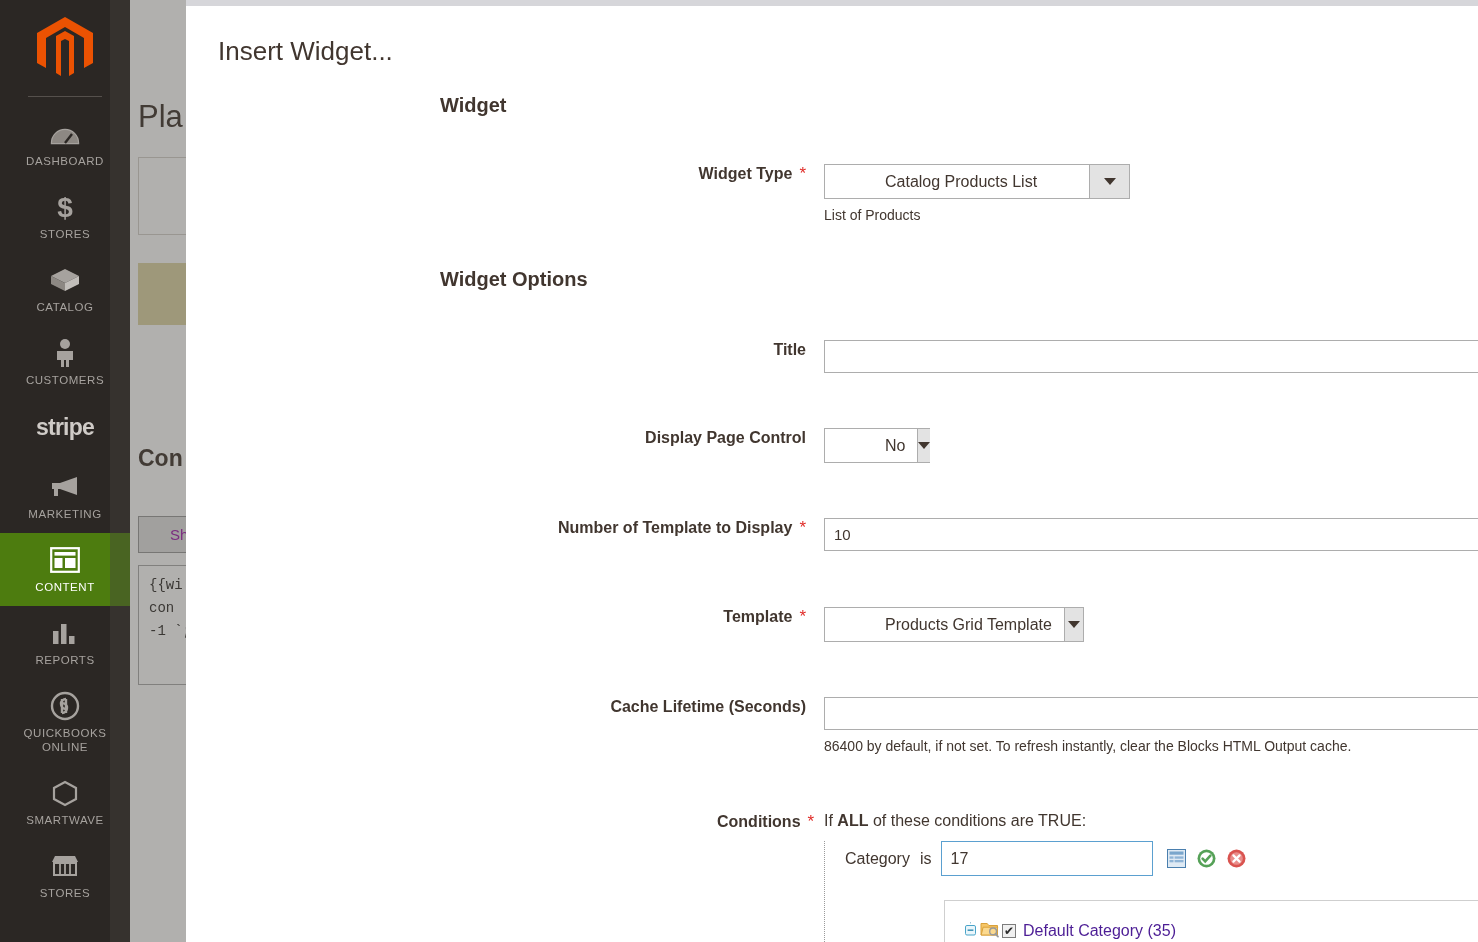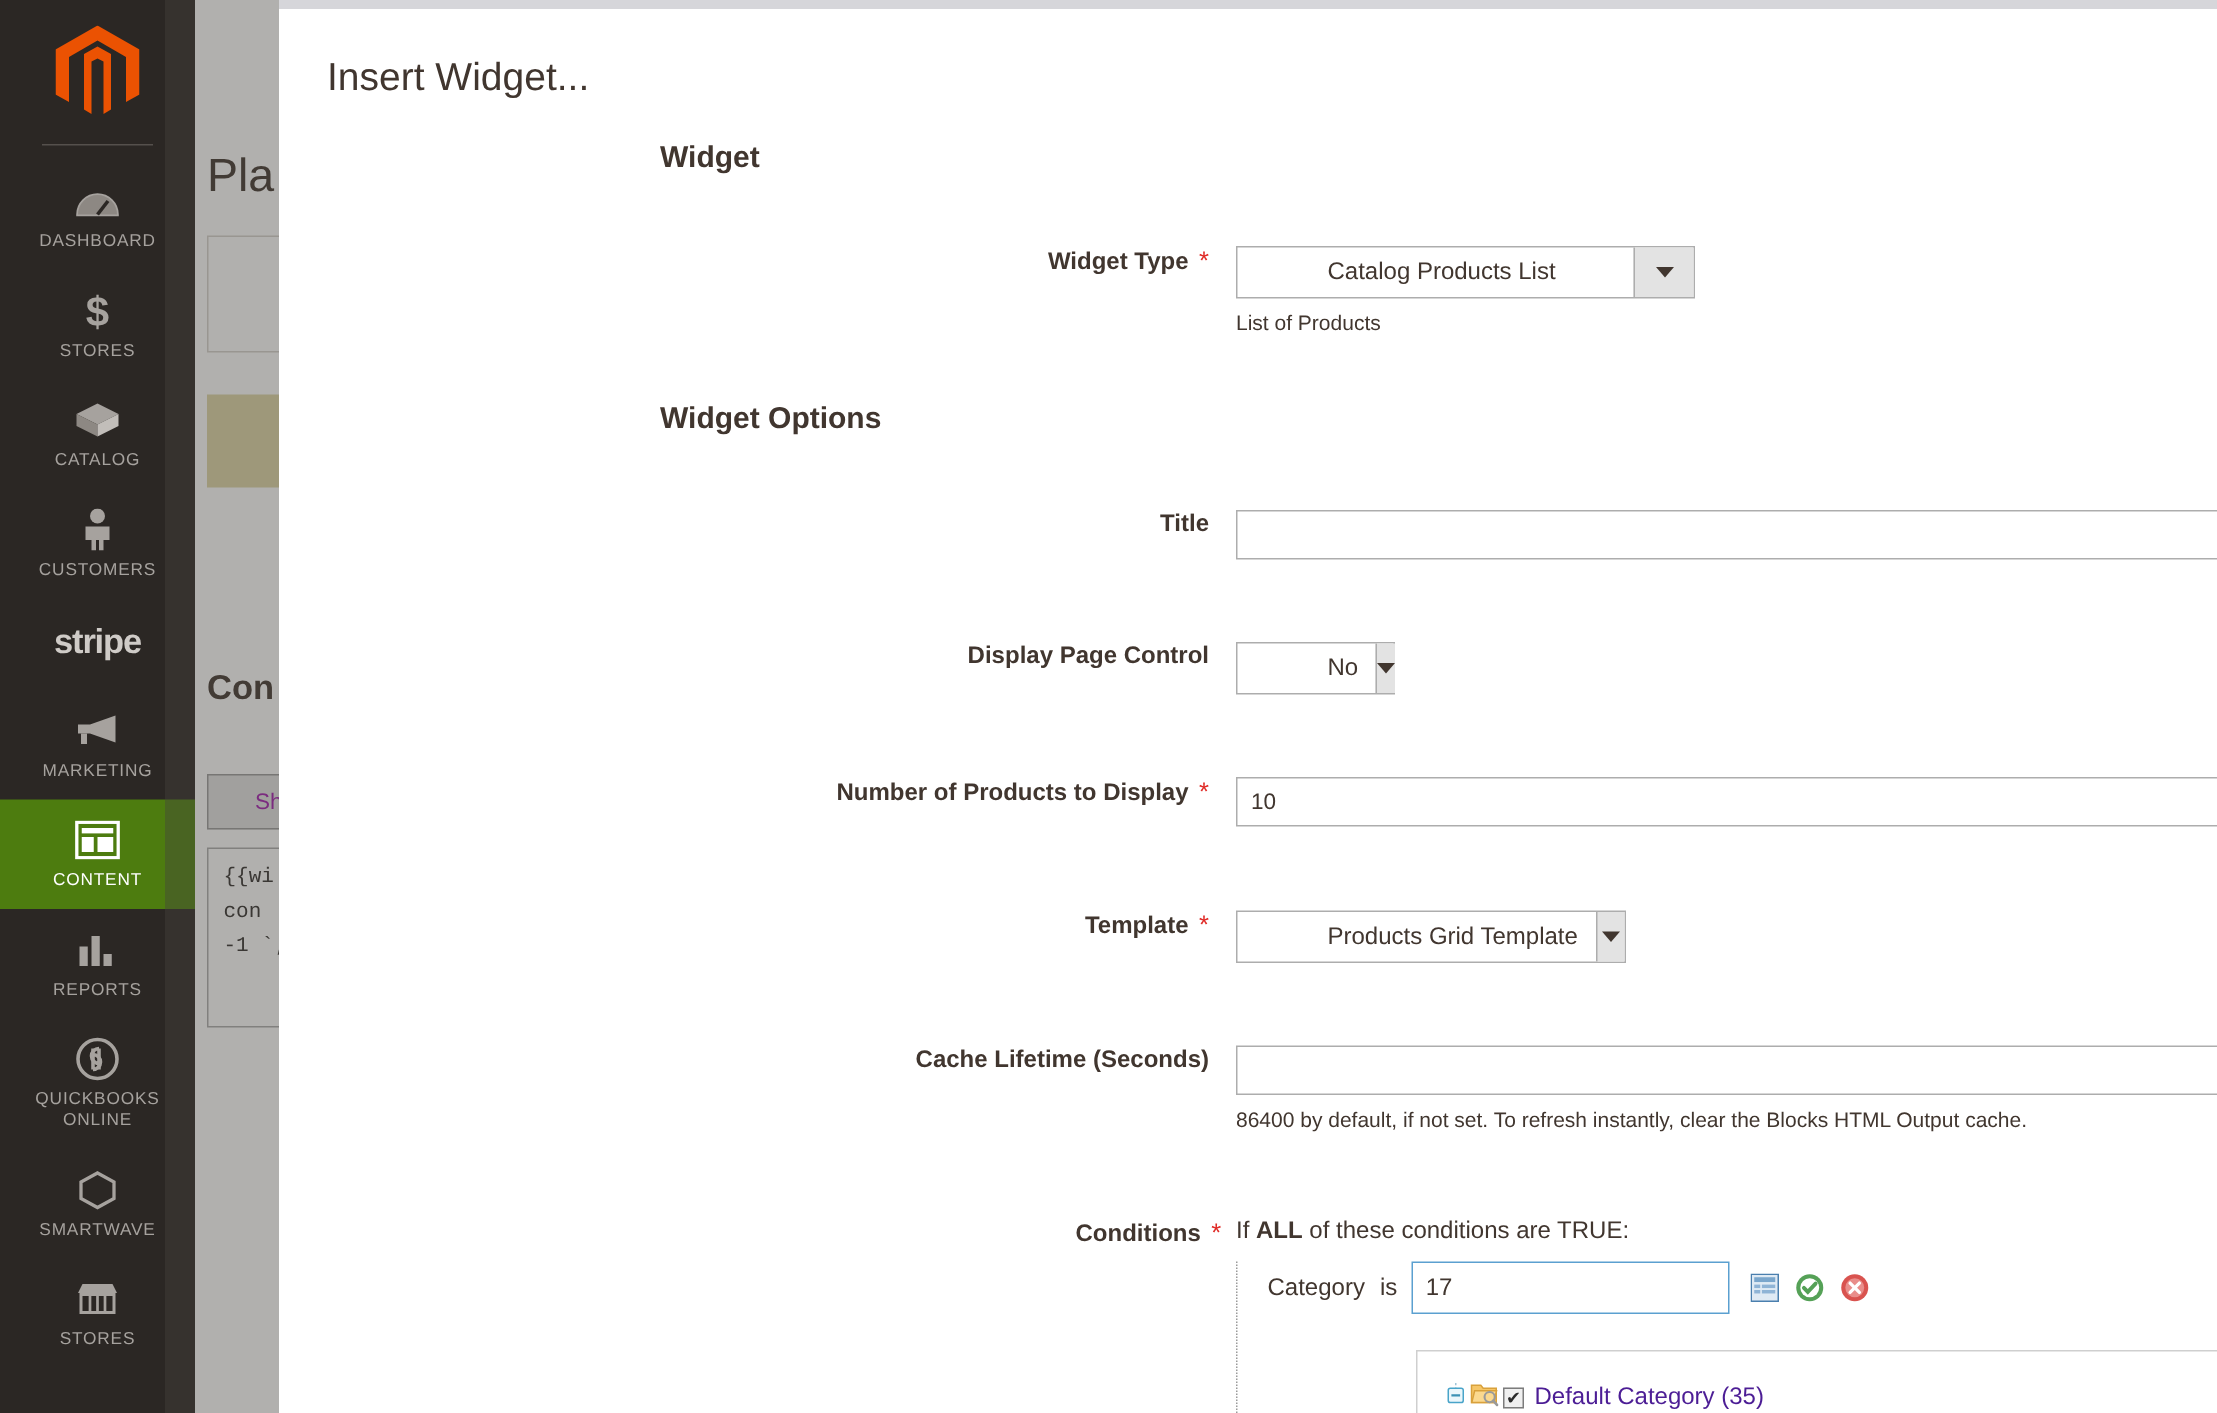--- a/index.html
+++ b/index.html
@@ -422,21 +422,21 @@
           <div class="sel-val" style="flex:1;">No</div>
           <div class="sel-arrow">
             <span class="caret"></span>
           </div>
         </div>
       </div>
     </div>
 
     <div class="field" style="left:360px; top:512px;">
       <div class="flabel" style="width:260px;">
-        <span>Number of Products to Display</span><span class="req">*</span>
+        <span>Number of Template to Display</span><span class="req">*</span>
       </div>
       <div class="fctl">
         <input class="txtinput" style="width: 770px;" type="text" placeholder="" value="10">
       </div>
     </div>
 
     <div class="field" style="left:360px; top:601px;">
       <div class="flabel" style="width:260px;">
         <span>Template</span><span class="req">*</span>
       </div>

